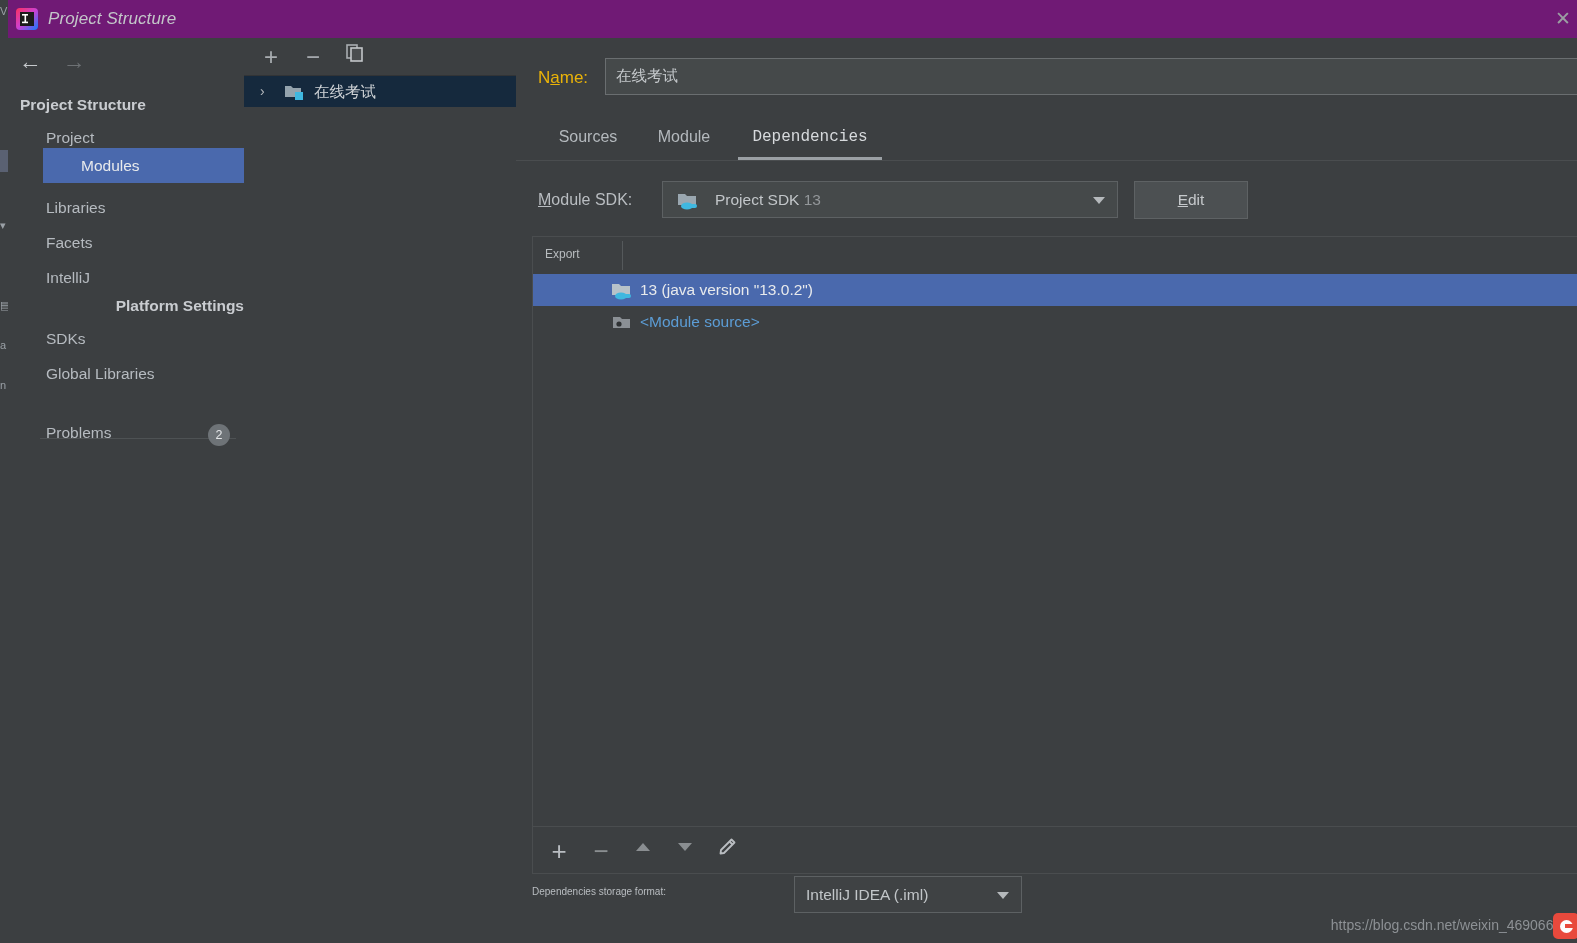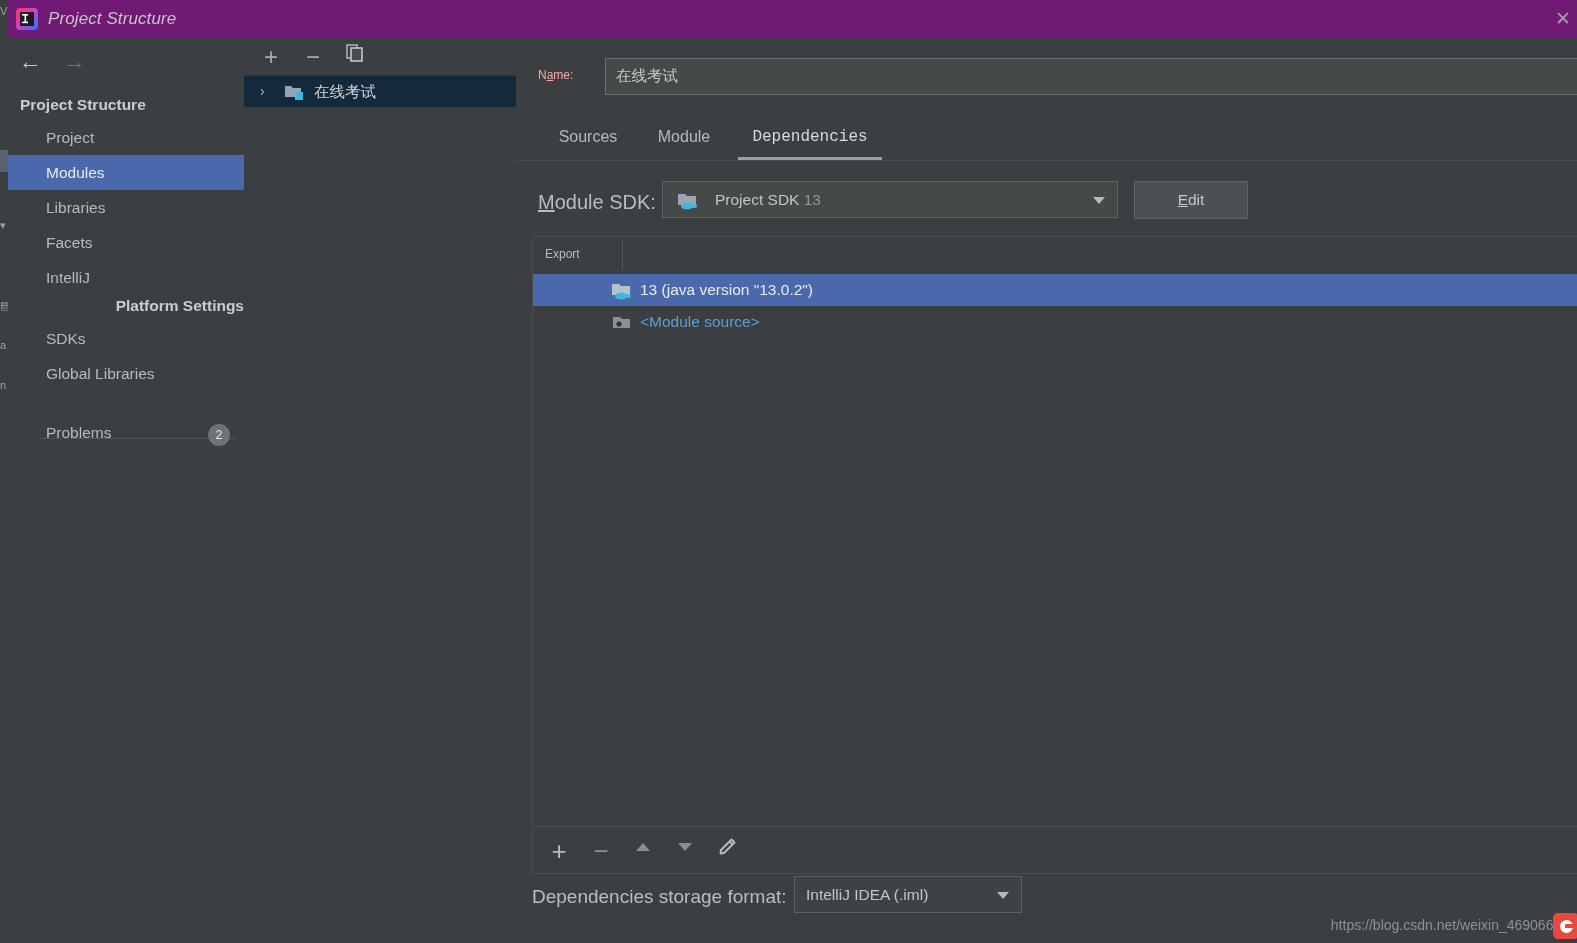--- a/index.html
+++ b/index.html
@@ -200,22 +200,22 @@
   
   .content {
     position: absolute;
     left: 508px; top: 38px;
     width: 1061px; height: 905px;
     background: #3c3f41;
   }
   .name-label {
     position: absolute;
     left: 22px; top: 30px;
-    font-size: 12px;
-    color: #fca5a5;
+    font-size: 17px;
+    color: #eab308;
   }
   .name-label u { text-decoration: underline; }
   .name-input {
     position: absolute;
     left: 89px; top: 20px;
     width: 990px; height: 37px;
     background: #45494a;
     border: 1px solid #6a6e70;
     box-sizing: border-box;
     color: #c4c8cb;
@@ -247,21 +247,21 @@
     position: absolute;
     left: 8px; bottom: 0;
     right: 8px;
     height: 3px;
     background: #9ba0a4;
   }
 
   .sdk-label {
     position: absolute;
     left: 22px; top: 153px;
-    font-size: 20px;
+    font-size: 16px;
     color: #b9bdc1;
   }
   .sdk-combo {
     position: absolute;
     left: 146px; top: 143px;
     width: 456px; height: 37px;
     background: #45494a;
     border: 1px solid #5d6163;
     box-sizing: border-box;
     cursor: pointer;
@@ -360,21 +360,21 @@
     width: 28px; height: 28px;
     text-align: center;
     line-height: 28px;
     color: #a4a8ac;
     cursor: pointer;
   }
 
   .store-label {
     position: absolute;
     left: 16px; top: 848px;
-    font-size: 19px;
+    font-size: 10px;
     color: #b9bdc1;
   }
   .store-combo {
     position: absolute;
     left: 278px; top: 838px;
     width: 228px; height: 37px;
     background: #3f4244;
     border: 1px solid #5d6163;
     box-sizing: border-box;
     cursor: pointer;
@@ -459,21 +459,21 @@
     <div class="sidebar">
       <div class="nav-arrows">
         <div class="nav-arrow nav-back">←</div>
         <div class="nav-arrow nav-fwd">→</div>
       </div>
 
       <div class="nav-group" style="top:52px;">Project Structure</div>
       <div class="nav-group" style="top:253px;text-align:right;">Platform Settings</div>
 
       <div class="nav-item" style="top:82px;">Project</div>
-      <div class="nav-item selected" style="top:117px;">Modules</div>
+      <div class="nav-item selected" style="top:110px;margin-left:35px;">Modules</div>
       <div class="nav-item" style="top:152px;">Libraries</div>
       <div class="nav-item" style="top:187px;">Facets</div>
       <div class="nav-item" style="top:222px;">IntelliJ</div>
       <div class="nav-item" style="top:283px;">SDKs</div>
       <div class="nav-item" style="top:318px;">Global Libraries</div>
 
       <div class="nav-divider"></div>
 
       <div class="nav-item" style="top:377px;">
         <span>Problems</span>

